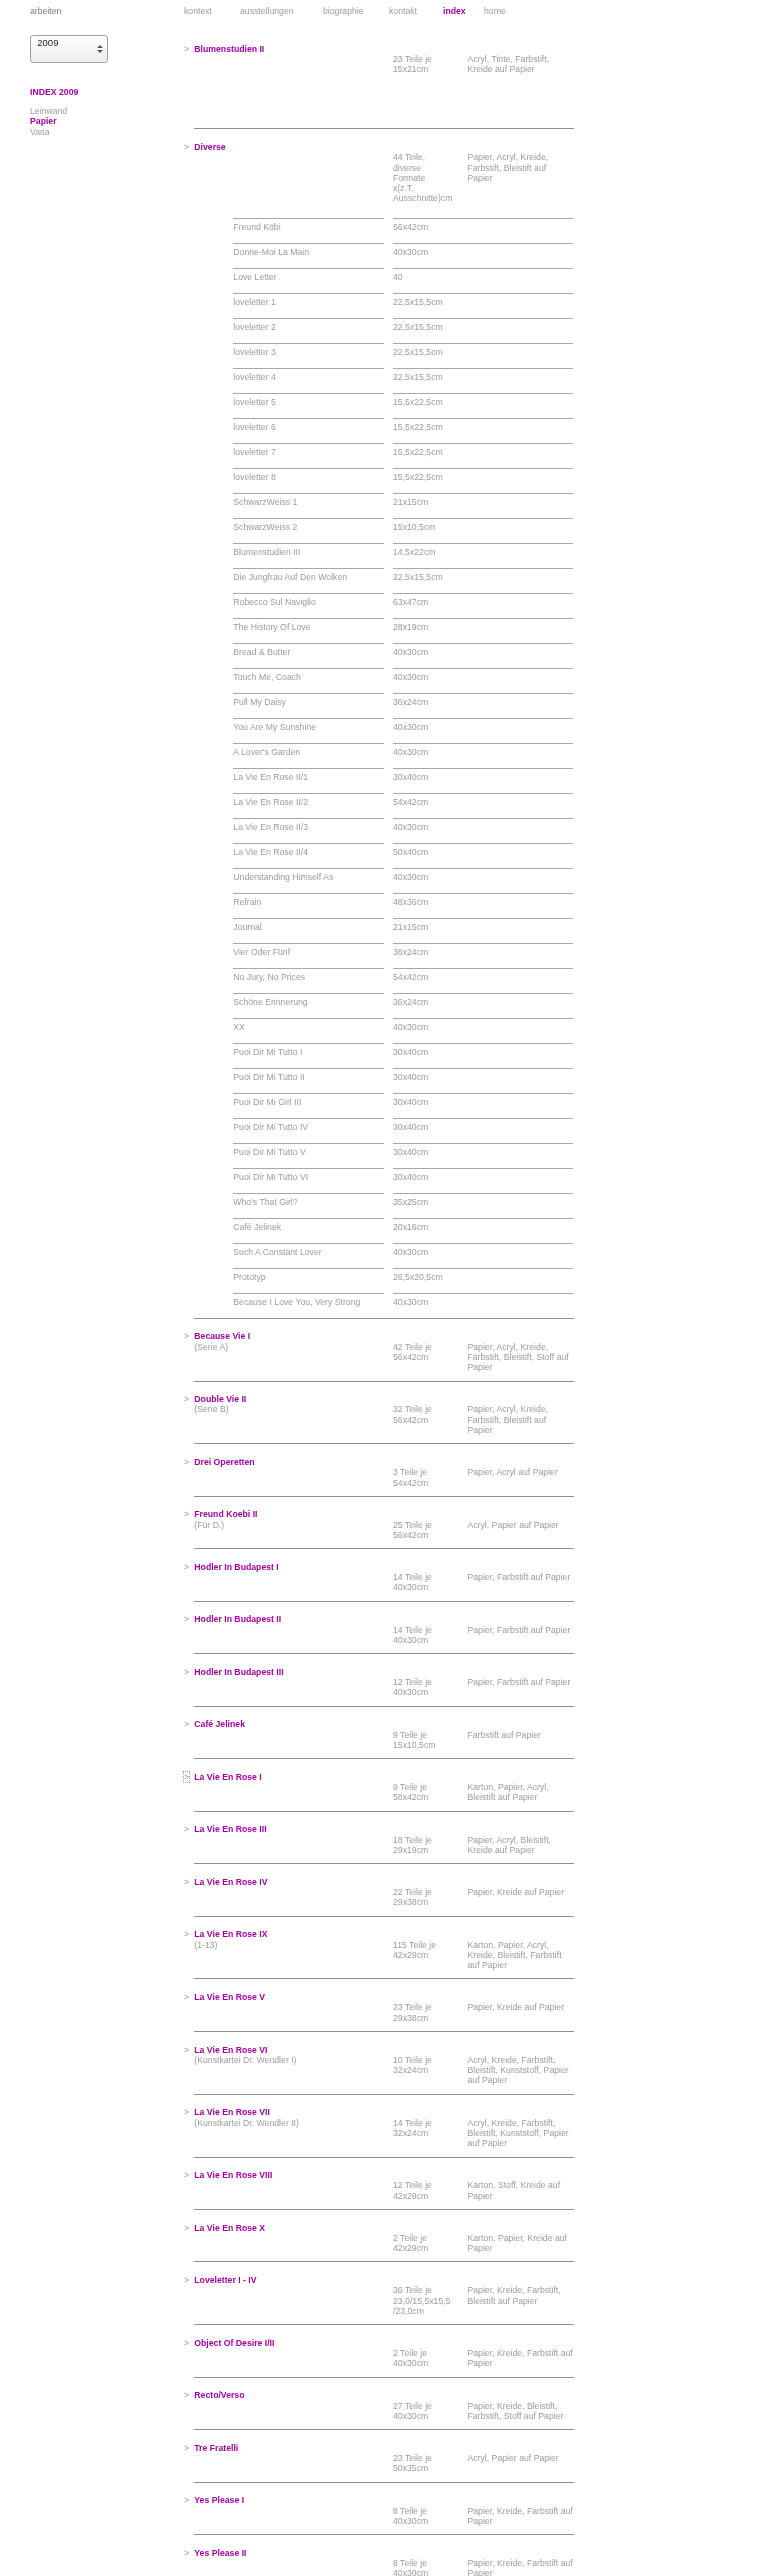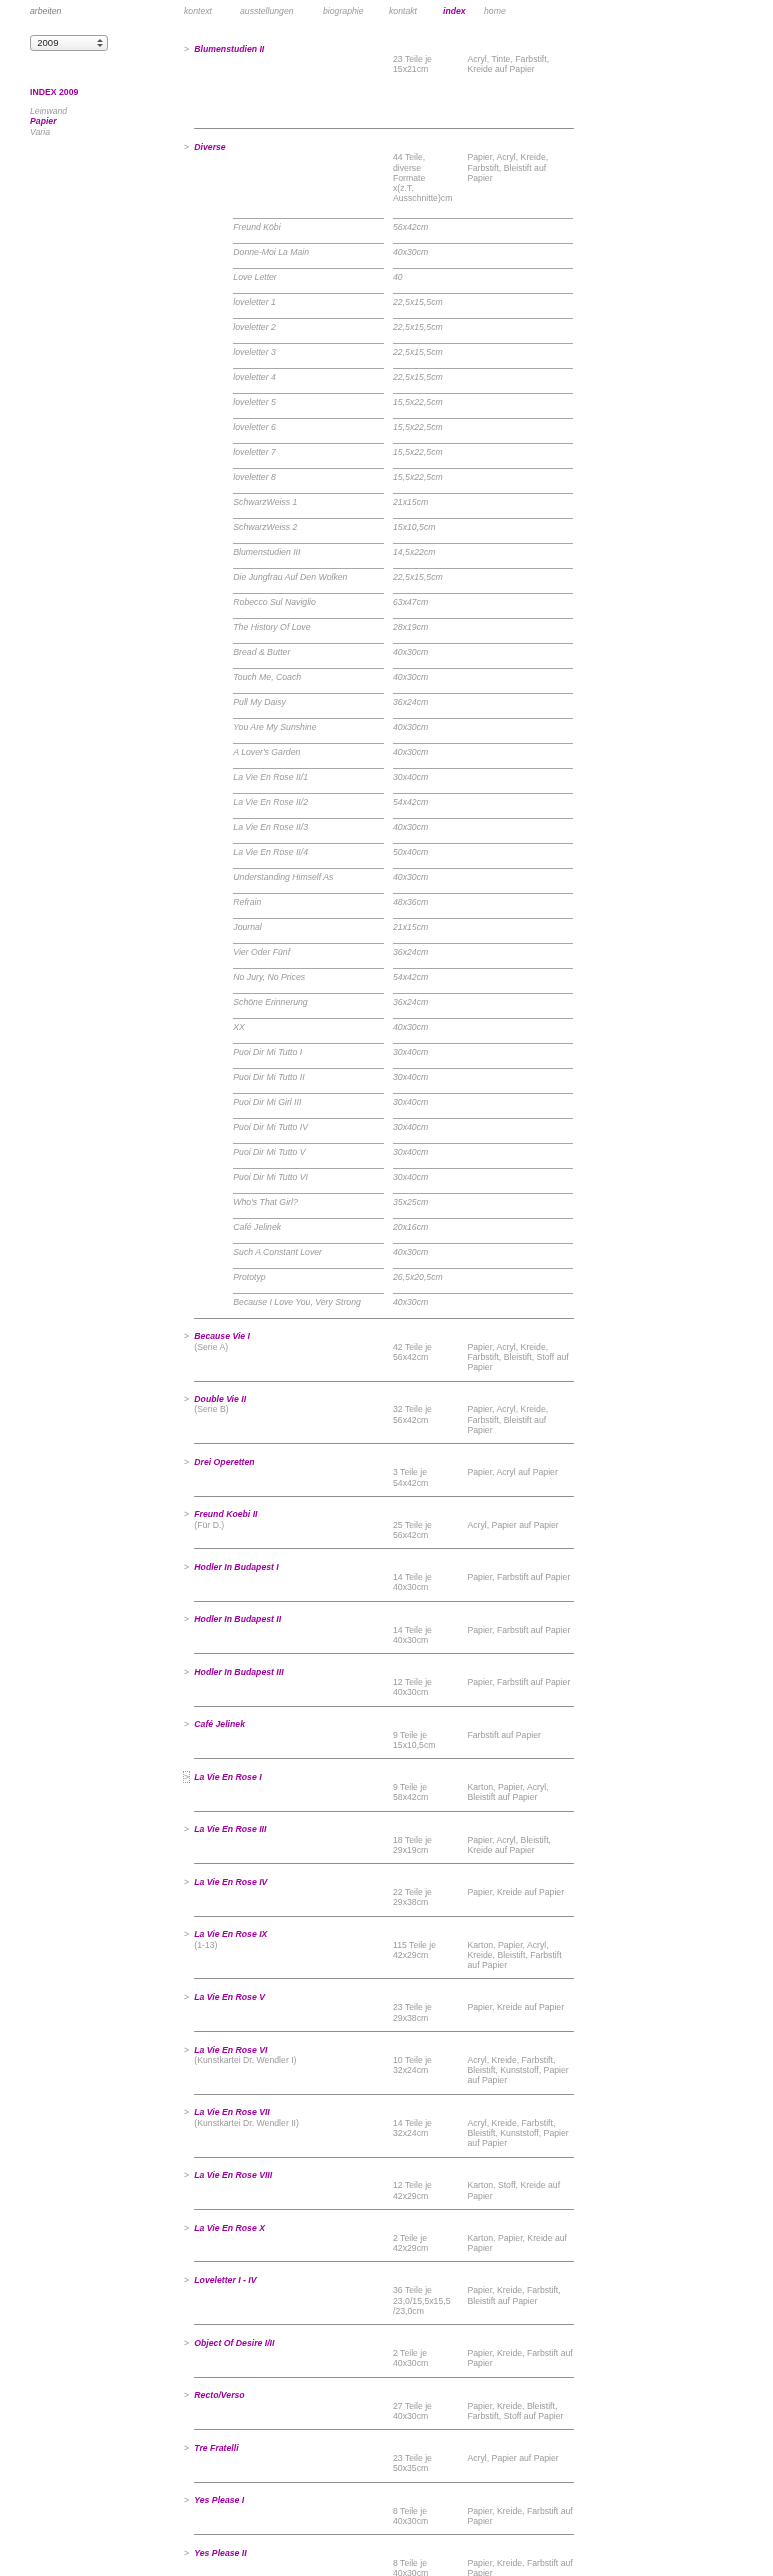--- a/index.html
+++ b/index.html
@@ -1,35 +1,35 @@
 <!DOCTYPE html>
 <html style="font-size:12.6px"><head>
 <meta charset="utf-8">
 <style>
   * { margin:0; padding:0; box-sizing:border-box; }
   html,body { background:#ffffff; }
   body {
     width:773px; height:2576px; position:relative; overflow:hidden;
     font-family:"Liberation Sans", sans-serif; font-size:8.7px; color:#9b9b9b;
   }
-  a { text-decoration:none; cursor:pointer;font-style:italic; }
+  a { text-decoration:none; cursor:pointer; }
 
   
   .topnav a { position:absolute; top:5.5px; color:#9b9b9b; font-size:8.7px; }
   .topnav a.n0 { left:30px;  color:#7d7d7d; }
   .topnav a.n1 { left:184px; }
   .topnav a.n2 { left:240px; }
   .topnav a.n3 { left:323px; }
   .topnav a.n4 { left:389px;text-align:center; }
   .topnav a.n5 { left:443px; color:#a000a0; font-weight:bold; }
   .topnav a.n6 { left:484px; }
 
   
   .yearselect {
-    position:absolute; left:30px; top:35px; width:78px; height:16px;
+    position:absolute; left:30px; top:35px; width:78px; height:28px;
     border:0.8px solid #9e9e9e; border-radius:3.2px;
     background:linear-gradient(#ffffff,#ededed);
     color:#222; font-size:9.5px; line-height:14px; padding-left:6.3px;
     cursor:pointer;
   }
   .yearselect .stepper {
     position:absolute; right:0.8px; top:0.8px; bottom:0.8px; width:13.4px;
     border-radius:0 2.4px 2.4px 0;
     display:flex; flex-direction:column; align-items:center; justify-content:center; gap:1.6px;
   }
@@ -51,21 +51,21 @@
   .marker { grid-column:1/2; color:#9b9b9b; line-height:10.3px; }
   .marker .mk { display:inline-block; }
   .marker .mk.focused { outline:0.8px dotted #9b9b9b; outline-offset:0.8px; }
   .titleblock { grid-column:2/5; line-height:10.3px; }
   .titleblock .title { color:#a000a0; font-weight:bold; font-size:8.7px; display:inline-block; }
   .titleblock .subtitle { color:#9b9b9b; font-size:8.7px; }
   .sizes { grid-column:5/6; padding-top:10.3px; line-height:10.3px; white-space:pre-line; color:#9b9b9b; }
   .materials { grid-column:7/8; padding-top:10.3px; line-height:10.3px; color:#9b9b9b; }
 
   .subrows { margin-top:14px; }
-  .subrow { display:grid; grid-template-columns:10.3px 39px 151px 8.7px 69px 5.5px 106px; height:25px;font-style:italic; }
+  .subrow { display:grid; grid-template-columns:10.3px 39px 151px 8.7px 69px 5.5px 106px; height:25px; }
   .subrow .name { grid-column:3/4; border-top:0.8px solid #a8a8a8; padding-top:3.2px; line-height:10.3px; color:#9b9b9b; }
   .subrow .val  { grid-column:5/8; border-top:0.8px solid #a8a8a8; padding-top:3.2px; line-height:10.3px; color:#9b9b9b; }
 </style>
 </head>
 <body>
 
 <div class="topnav" id="topnav">
     <a class="n0">arbeiten</a>
     <a class="n1">kontext</a>
     <a class="n2">ausstellungen</a>

